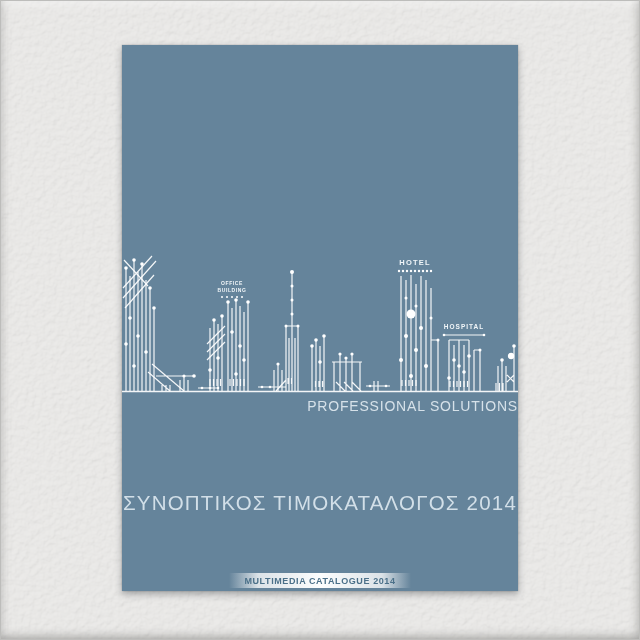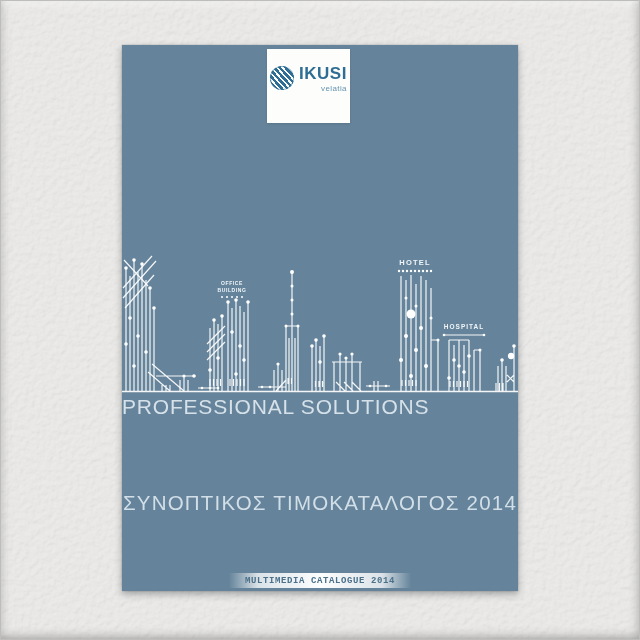--- a/index.html
+++ b/index.html
@@ -25,58 +25,49 @@
   .brand-col{display:flex;flex-direction:column;align-items:flex-end;}
   .brand-name{font-size:17px;font-weight:bold;letter-spacing:.5px;color:#2e6e94;line-height:18px;}
   .brand-sub{font-size:8px;color:#6594b0;letter-spacing:.4px;margin-top:1px;}
   
   .skyline{position:absolute;left:0px;top:203px;width:396px;height:147px;}
   .skyline path{stroke:rgba(255,255,255,.92);stroke-width:1.2;fill:none;}
   .skyline .thick{stroke-width:1.6;}
   .skyline circle{fill:#ffffff;stroke:none;}
   .skyline text{fill:#f0f5f8;font-family:"Liberation Sans",sans-serif;font-weight:bold;}
   
-  .headline{position:absolute;left:0;top:351px;width:100%;text-align:left;
-    color:#d6e1e9;font-size:21px;line-height:21px;letter-spacing:.8px;font-weight:400;}
+  .headline{position:absolute;left:0;top:351px;width:100%;text-align:right;
+    color:#d6e1e9;font-size:14px;line-height:21px;letter-spacing:.8px;font-weight:400;}
   
   .greek-title{position:absolute;left:0;top:440px;width:100%;text-align:center;
     color:#d2dfe8;font-size:20.5px;letter-spacing:1.2px;font-weight:400;margin-top:6px;}
   
   .footer-bar{position:absolute;left:50%;transform:translateX(-50%);bottom:3px;width:182px;height:15px;
     background:linear-gradient(90deg,rgba(244,246,248,0) 0%,rgba(240,243,245,.85) 16%,#fdfefe 50%,rgba(240,243,245,.85) 84%,rgba(244,246,248,0) 100%);
-    display:flex;align-items:center;justify-content:center;font-family:Liberation Mono, monospace;}
+    display:flex;align-items:center;justify-content:center;}
   .footer-bar span{font-size:9px;font-weight:bold;letter-spacing:.6px;color:#4b7089;}
 </style>
 </head>
 <body>
 
 <div class="scene">
 
   <svg class="wall-texture" width="640" height="640" xmlns="http://www.w3.org/2000/svg">
     <filter id="stucco" x="0" y="0" width="100%" height="100%">
       <feTurbulence type="fractalNoise" baseFrequency="0.18" numOctaves="3" seed="7" result="n"></feTurbulence>
       <feDiffuseLighting in="n" lighting-color="#ffffff" surfaceScale="1.5">
         <feDistantLight azimuth="235" elevation="58"></feDistantLight>
       </feDiffuseLighting>
     </filter>
     <rect width="640" height="640" fill="#e8e7e5"></rect>
     <rect width="640" height="640" filter="url(#stucco)" opacity="0.16"></rect>
   </svg>
 
   <div class="poster">
 
-    <div class="logo-box">
-      <div class="logo">
-        <div class="globe"></div>
-        <div class="brand-col">
-          <span class="brand-name">IKUSI</span>
-          <span class="brand-sub">velatia</span>
-        </div>
-      </div>
-    </div>
 
     <svg class="skyline" viewBox="0 0 396 147" xmlns="http://www.w3.org/2000/svg">
 
       <path class="thick" d="M0 143.5H396"></path>
 
       <path d="M4 20V143 M8 28V143 M12 12V143 M16 24V143 M20 16V143 M24 32V143 M28 40V143 M32 60V143"></path>
       <path d="M1 40L30 8 M1 50L34 13 M3 60L32 27 M2 12L26 38"></path>
       <circle cx="4" cy="20" r="1.8"></circle>
         <circle cx="12" cy="12" r="1.8"></circle>
         <circle cx="20" cy="16" r="1.8"></circle>

